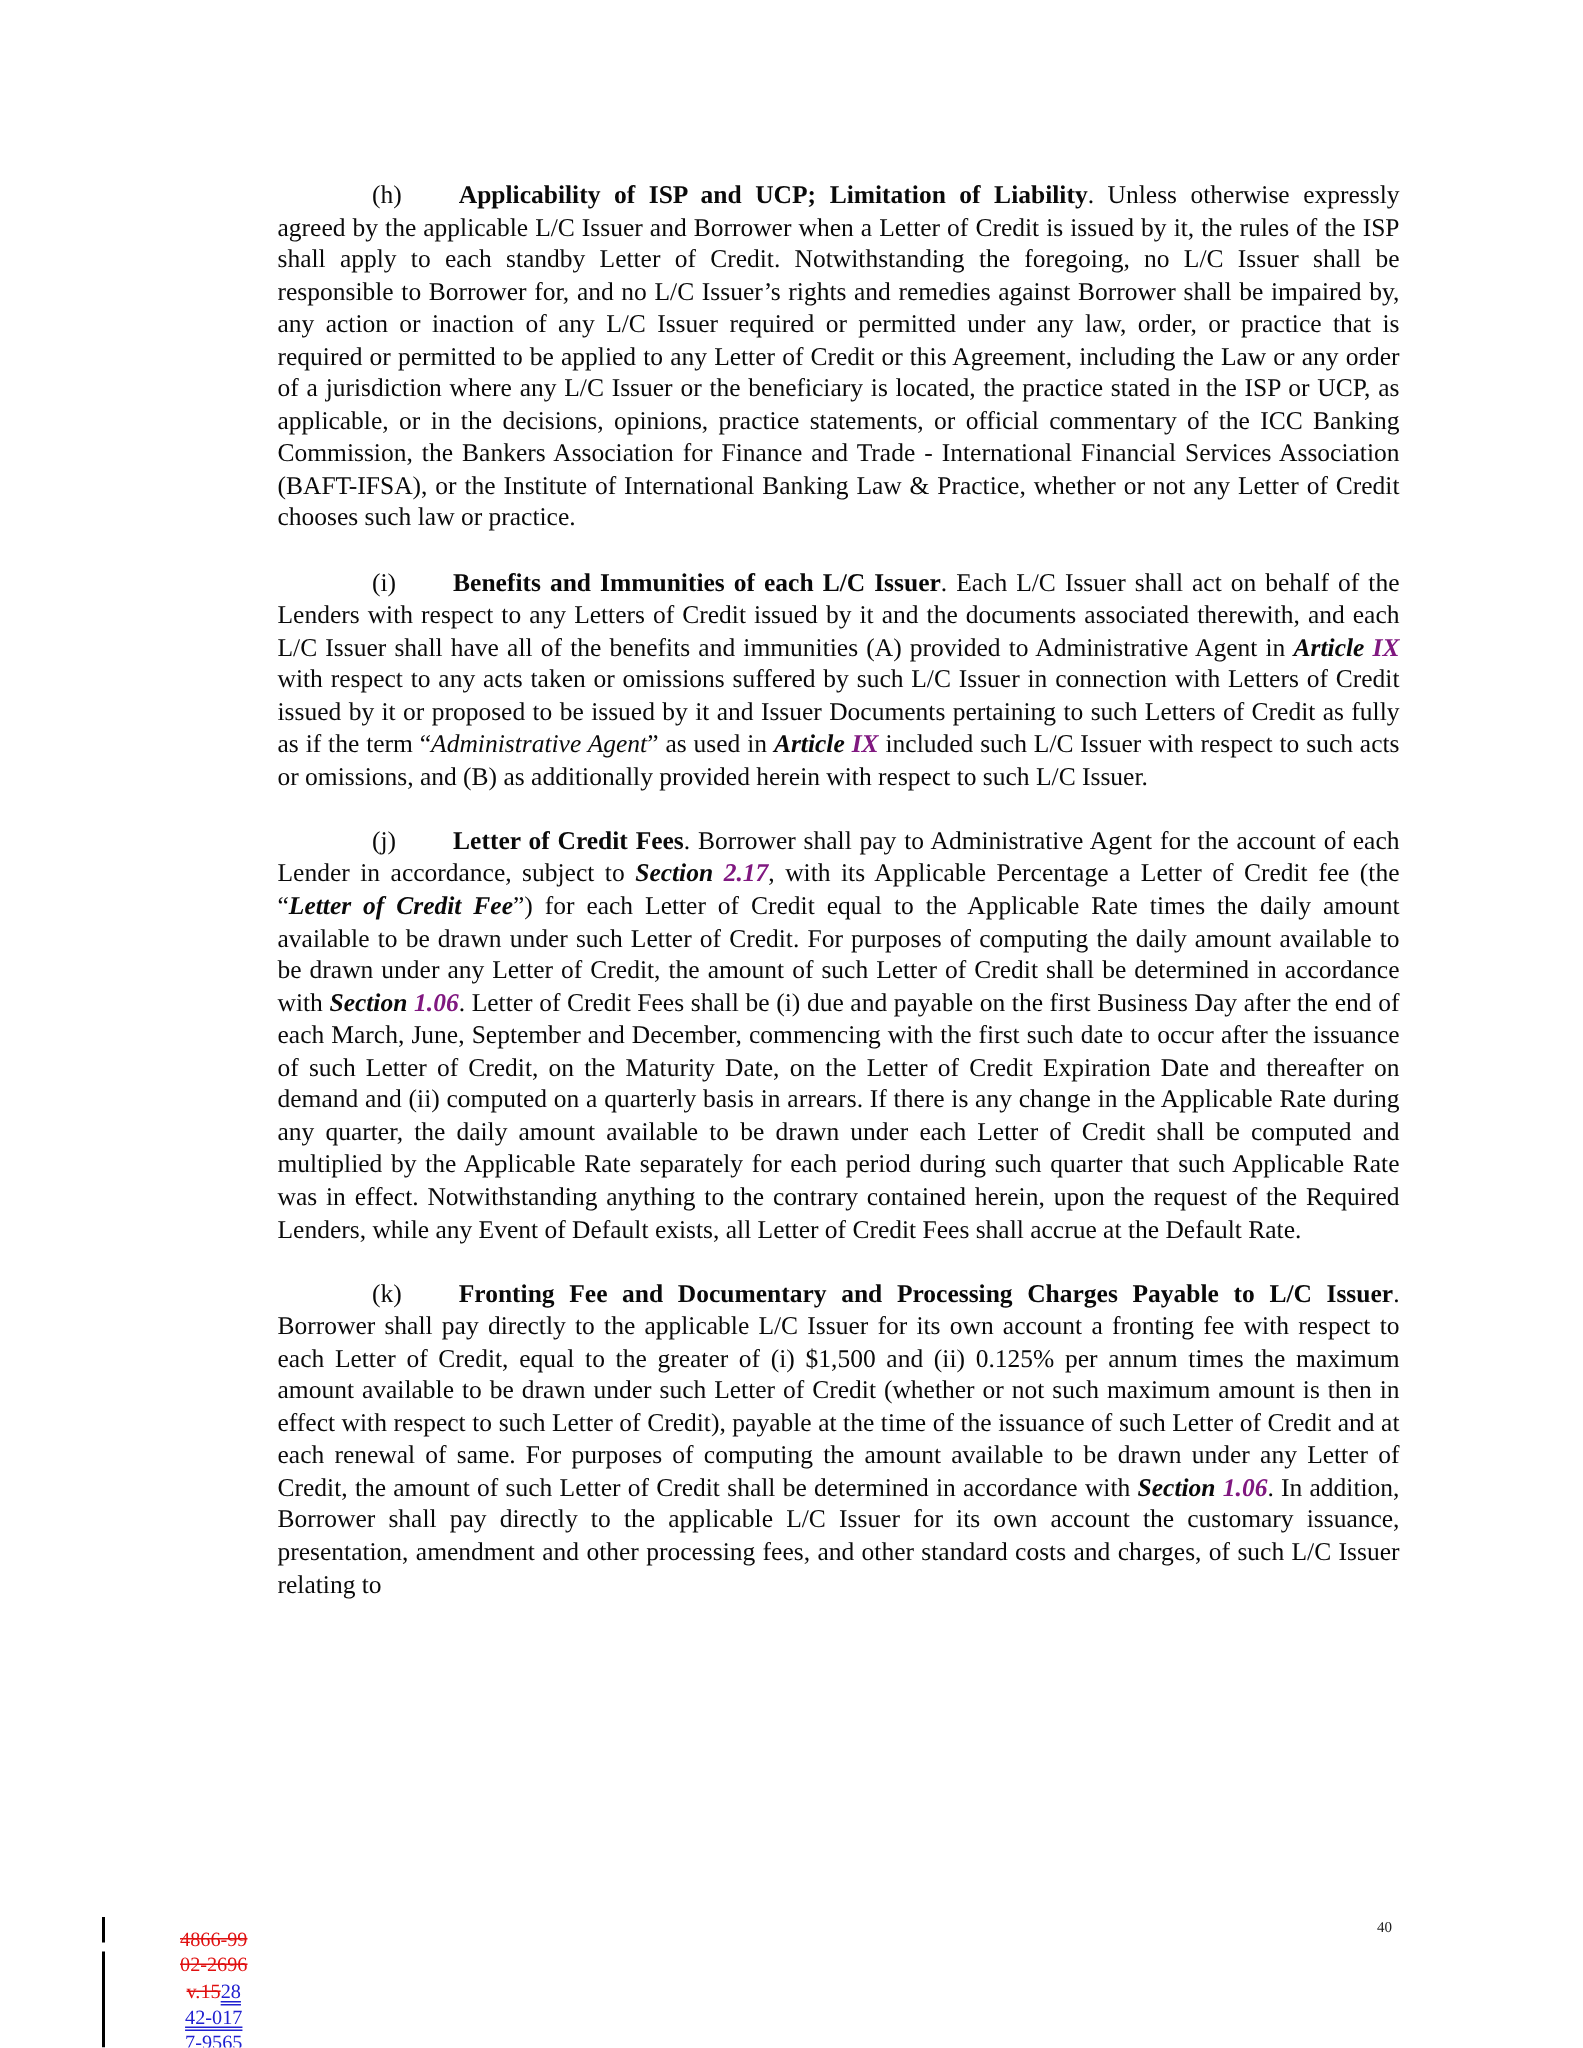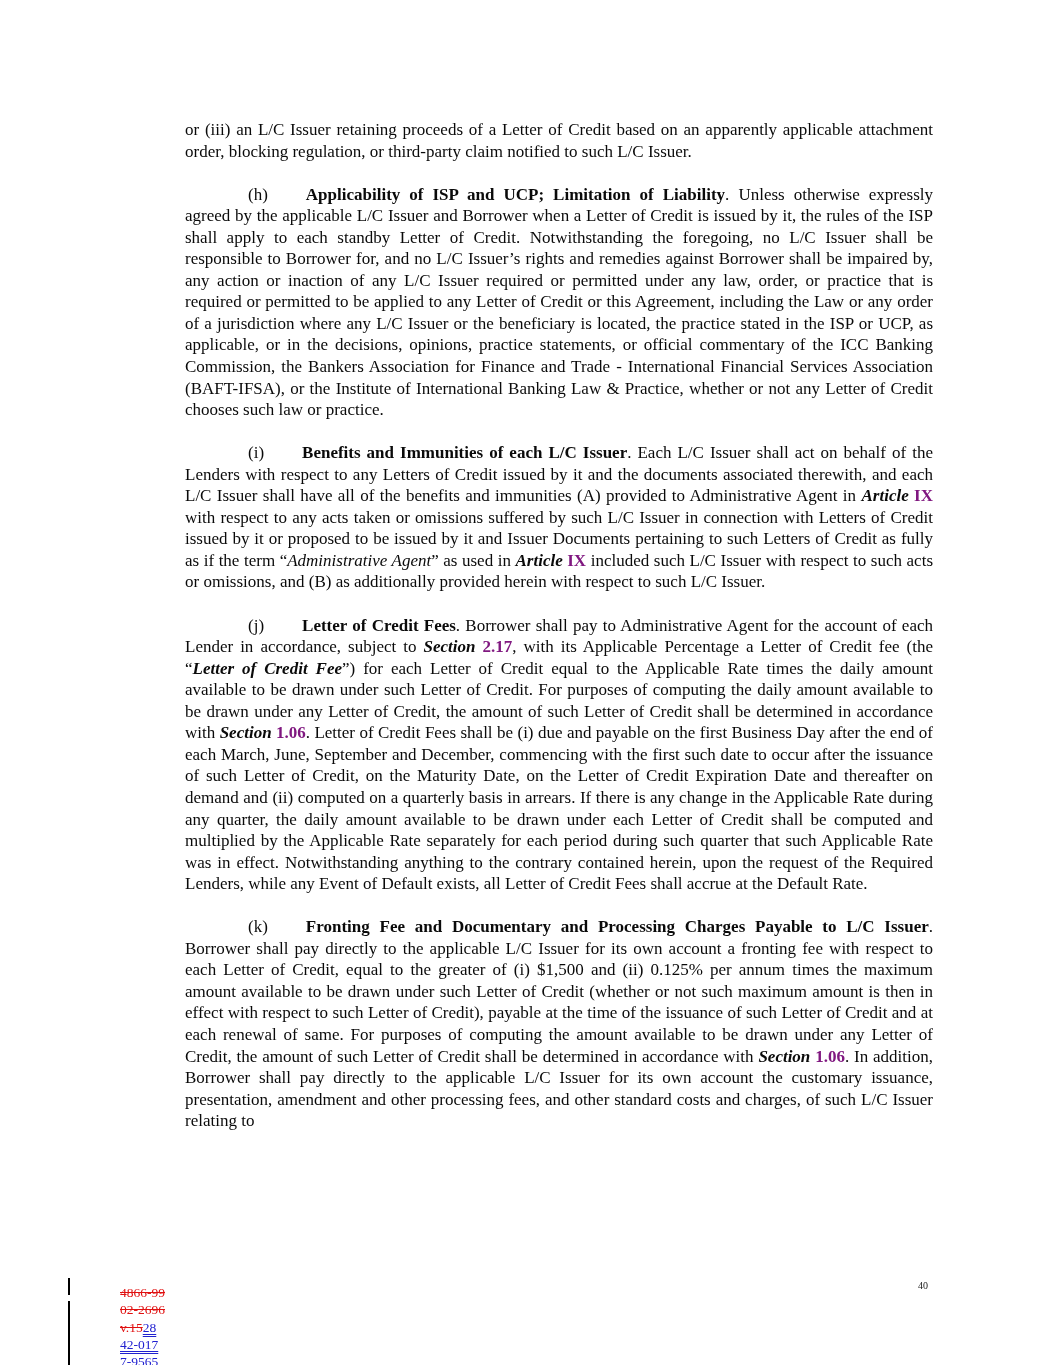--- a/index.html
+++ b/index.html
@@ -38,31 +38,32 @@
   }
   .tab {
     display: inline-block;
     width: 38px;
   }
   .run-b  { font-weight: bold; }
   .run-bi { font-weight: bold; font-style: italic; }
   .run-i  { font-style: italic; margin-top: 48px; }
   .run-ref {
     font-weight: bold;
+    font-style: italic;
     color: var(--ref-purple, #801880);
   }
   .footer-left {
     position: absolute;
     left: 120px;
     top: 1284px;
     font-size: 13.5px;
     line-height: 17.3px;
     text-align: left;
   }
-  .docid-line { white-space: nowrap; }
+  .docid-line { white-space: nowrap; text-align: center; }
   .run-del {
     color: var(--del-red, #e01010);
     text-decoration: line-through;
   }
   .run-ins {
     color: var(--ins-blue, #2020d0);
     text-decoration: underline double;
     text-underline-offset: 2px;
   }
   .change-bar {
@@ -79,21 +80,20 @@
     top: 1280px;
     font-size: 10px;
     color: #1a1a1a;
   }
 </style>
 </head>
 <body>
 
 <div class="page">
   <div class="content">
-      <p class="para"><span>or (iii) an L/C Issuer retaining proceeds of a Letter of Credit based on an apparently applicable attachment order, blocking regulation, or third-party claim notified to such L/C Issuer.</span></p>
       <p class="para indent"><span>(h)</span><span class="tab"></span><span class="run-b">Applicability of ISP and UCP; Limitation of Liability</span><span>. Unless otherwise expressly agreed by the applicable L/C Issuer and Borrower when a Letter of Credit is issued by it, the rules of the ISP shall apply to each standby Letter of Credit. Notwithstanding the foregoing, no L/C Issuer shall be responsible to Borrower for, and no L/C Issuer’s rights and remedies against Borrower shall be impaired by, any action or inaction of any L/C Issuer required or permitted under any law, order, or practice that is required or permitted to be applied to any Letter of Credit or this Agreement, including the Law or any order of a jurisdiction where any L/C Issuer or the beneficiary is located, the practice stated in the ISP or UCP, as applicable, or in the decisions, opinions, practice statements, or official commentary of the ICC Banking Commission, the Bankers Association for Finance and Trade - International Financial Services Association (BAFT-IFSA), or the Institute of International Banking Law &amp; Practice, whether or not any Letter of Credit chooses such law or practice.</span></p>
       <p class="para indent"><span>(i)</span><span class="tab"></span><span class="run-b">Benefits and Immunities of each L/C Issuer</span><span>. Each L/C Issuer shall act on behalf of the Lenders with respect to any Letters of Credit issued by it and the documents associated therewith, and each L/C Issuer shall have all of the benefits and immunities (A) provided to Administrative Agent in </span><span class="run-bi">Article </span><span class="run-ref">IX</span><span> with respect to any acts taken or omissions suffered by such L/C Issuer in connection with Letters of Credit issued by it or proposed to be issued by it and Issuer Documents pertaining to such Letters of Credit as fully as if the term “</span><span class="run-i">Administrative Agent</span><span>” as used in </span><span class="run-bi">Article </span><span class="run-ref">IX</span><span> included such L/C Issuer with respect to such acts or omissions, and (B) as additionally provided herein with respect to such L/C Issuer.</span></p>
       <p class="para indent"><span>(j)</span><span class="tab"></span><span class="run-b">Letter of Credit Fees</span><span>. Borrower shall pay to Administrative Agent for the account of each Lender in accordance, subject to </span><span class="run-bi">Section </span><span class="run-ref">2.17</span><span>, with its Applicable Percentage a Letter of Credit fee (the “</span><span class="run-bi">Letter of Credit Fee</span><span>”) for each Letter of Credit equal to the Applicable Rate times the daily amount available to be drawn under such Letter of Credit. For purposes of computing the daily amount available to be drawn under any Letter of Credit, the amount of such Letter of Credit shall be determined in accordance with </span><span class="run-bi">Section </span><span class="run-ref">1.06</span><span>. Letter of Credit Fees shall be (i) due and payable on the first Business Day after the end of each March, June, September and December, commencing with the first such date to occur after the issuance of such Letter of Credit, on the Maturity Date, on the Letter of Credit Expiration Date and thereafter on demand and (ii) computed on a quarterly basis in arrears. If there is any change in the Applicable Rate during any quarter, the daily amount available to be drawn under each Letter of Credit shall be computed and multiplied by the Applicable Rate separately for each period during such quarter that such Applicable Rate was in effect. Notwithstanding anything to the contrary contained herein, upon the request of the Required Lenders, while any Event of Default exists, all Letter of Credit Fees shall accrue at the Default Rate.</span></p>
       <p class="para indent"><span>(k)</span><span class="tab"></span><span class="run-b">Fronting Fee and Documentary and Processing Charges Payable to L/C Issuer</span><span>. Borrower shall pay directly to the applicable L/C Issuer for its own account a fronting fee with respect to each Letter of Credit, equal to the greater of (i) $1,500 and (ii) 0.125% per annum times the maximum amount available to be drawn under such Letter of Credit (whether or not such maximum amount is then in effect with respect to such Letter of Credit), payable at the time of the issuance of such Letter of Credit and at each renewal of same. For purposes of computing the amount available to be drawn under any Letter of Credit, the amount of such Letter of Credit shall be determined in accordance with </span><span class="run-bi">Section </span><span class="run-ref">1.06</span><span>. In addition, Borrower shall pay directly to the applicable L/C Issuer for its own account the customary issuance, presentation, amendment and other processing fees, and other standard costs and charges, of such L/C Issuer relating to</span></p>
     </div>
   <div class="change-bar seg1"></div>
   <div class="change-bar seg2"></div>
   <div class="footer-left">
       <div class="docid-line"><span class="run-del">4866-99</span></div>
       <div class="docid-line"><span class="run-del">02-2696</span></div>

